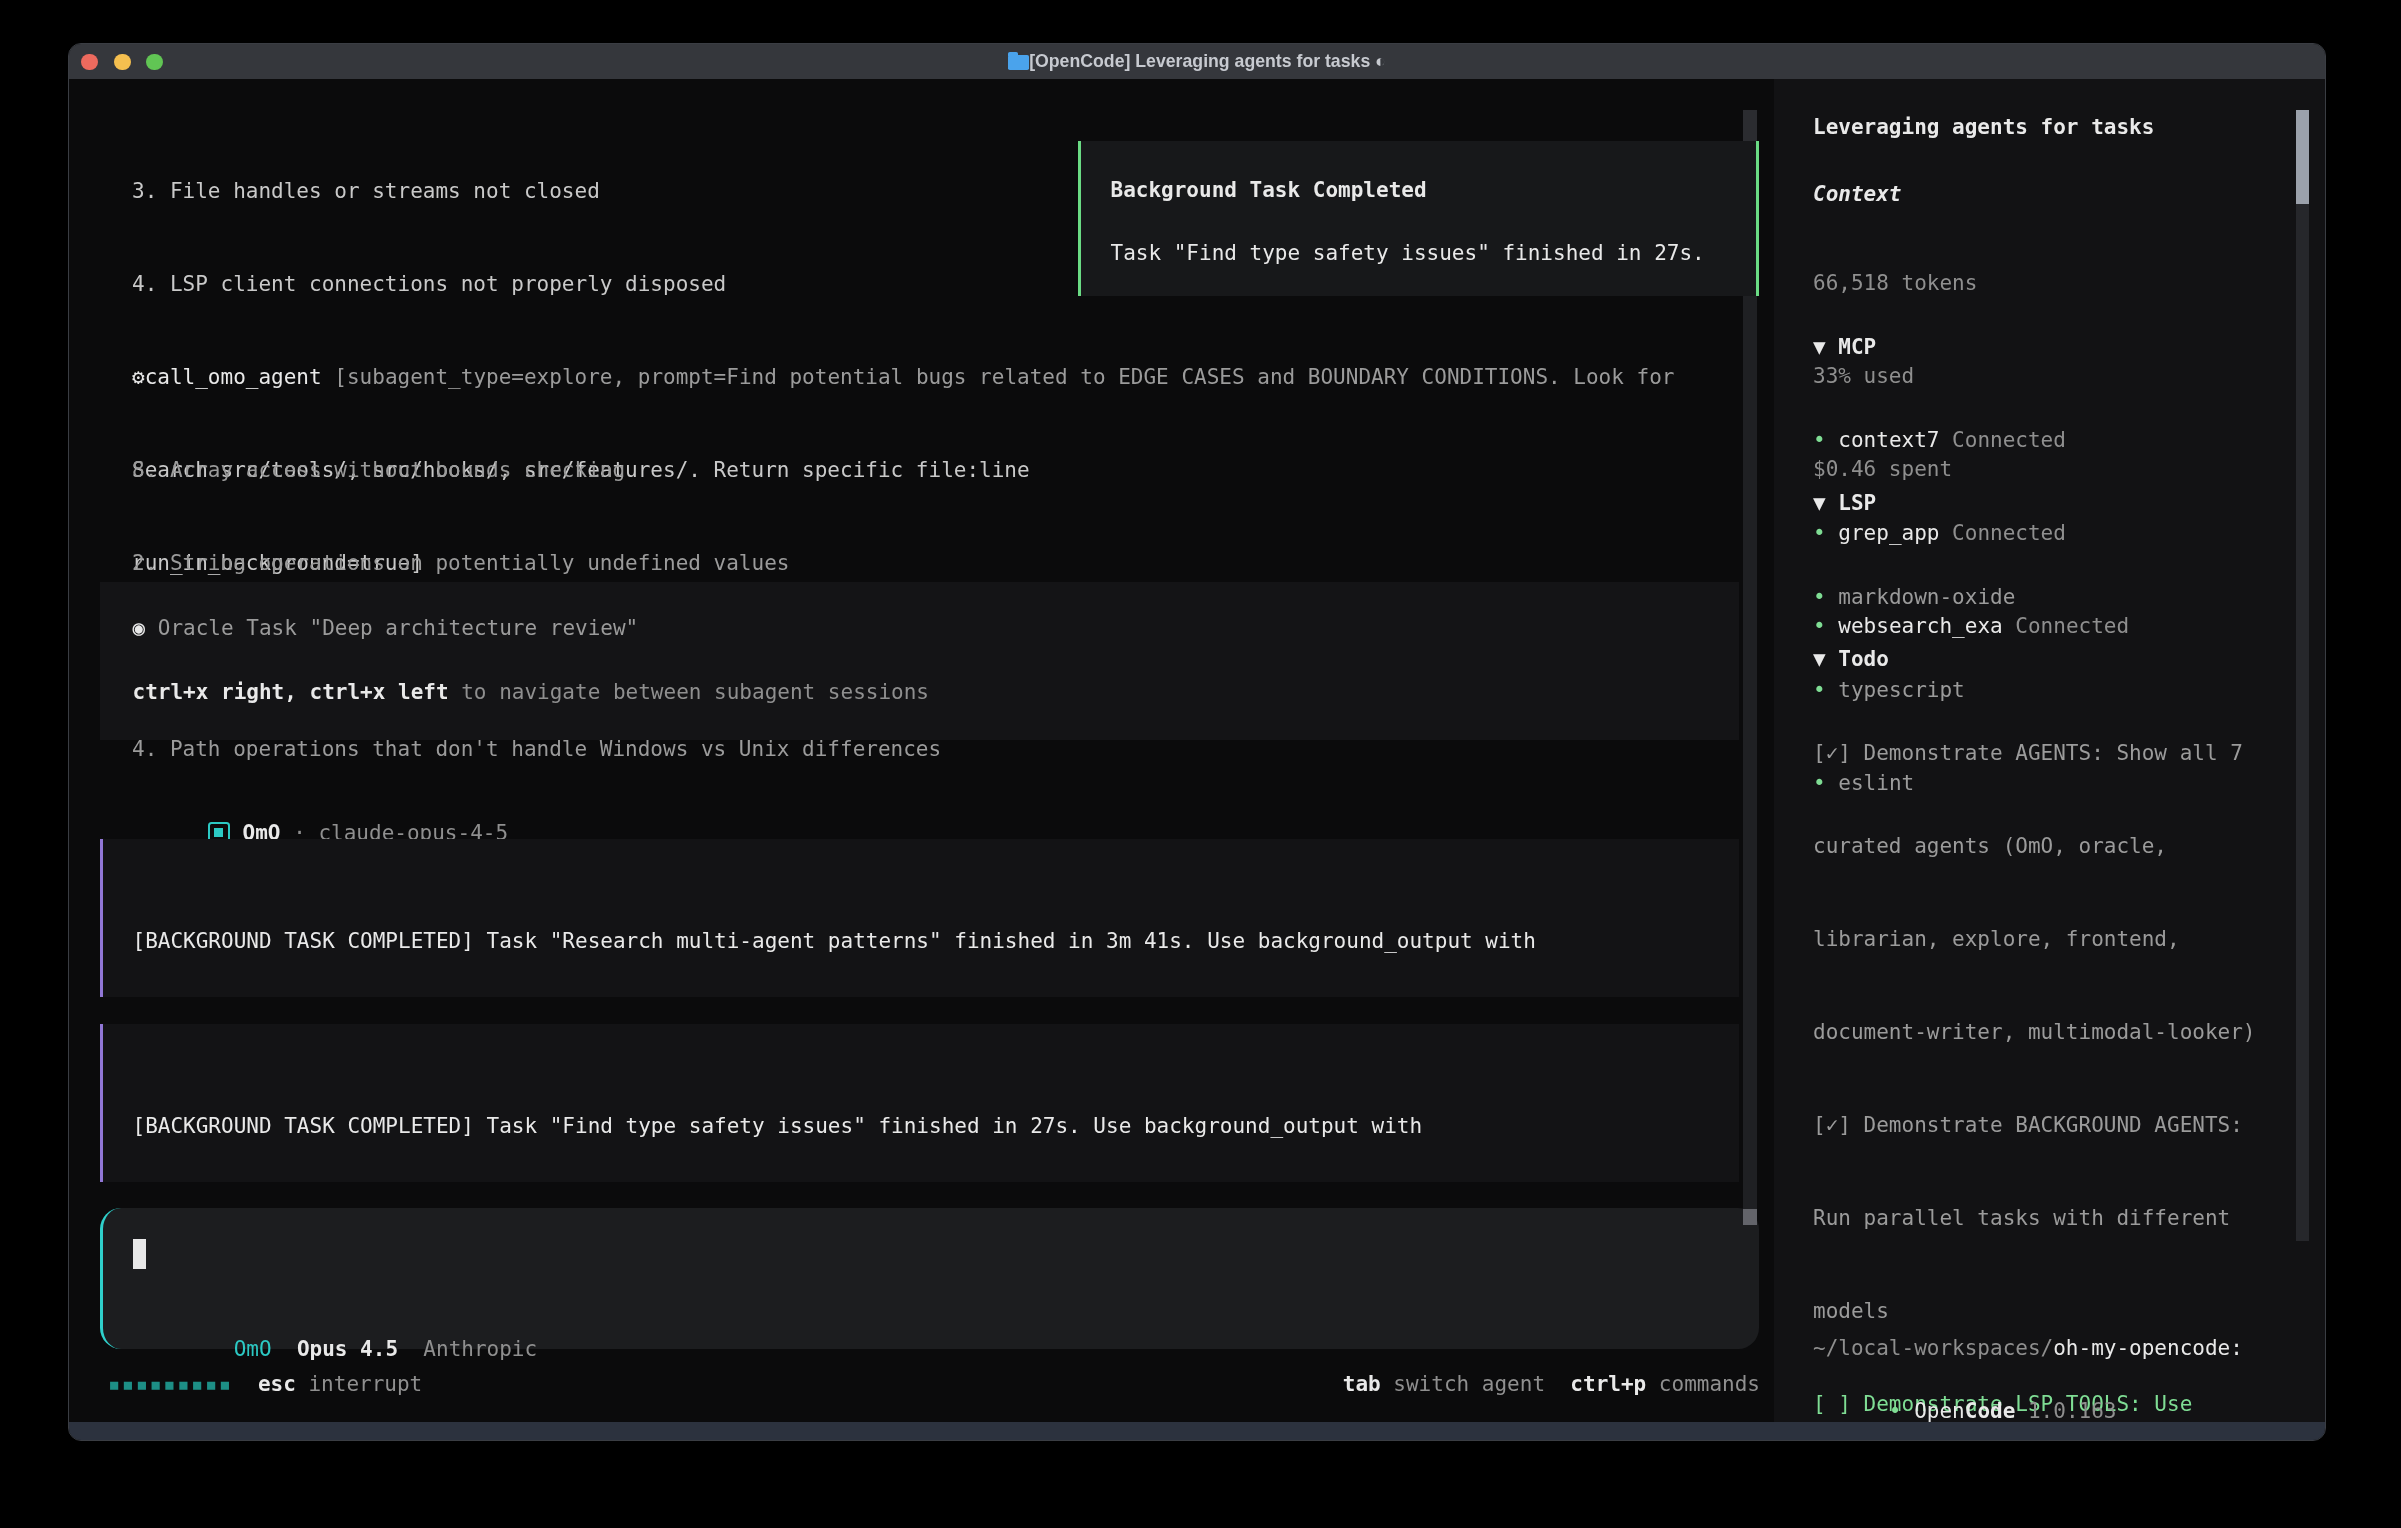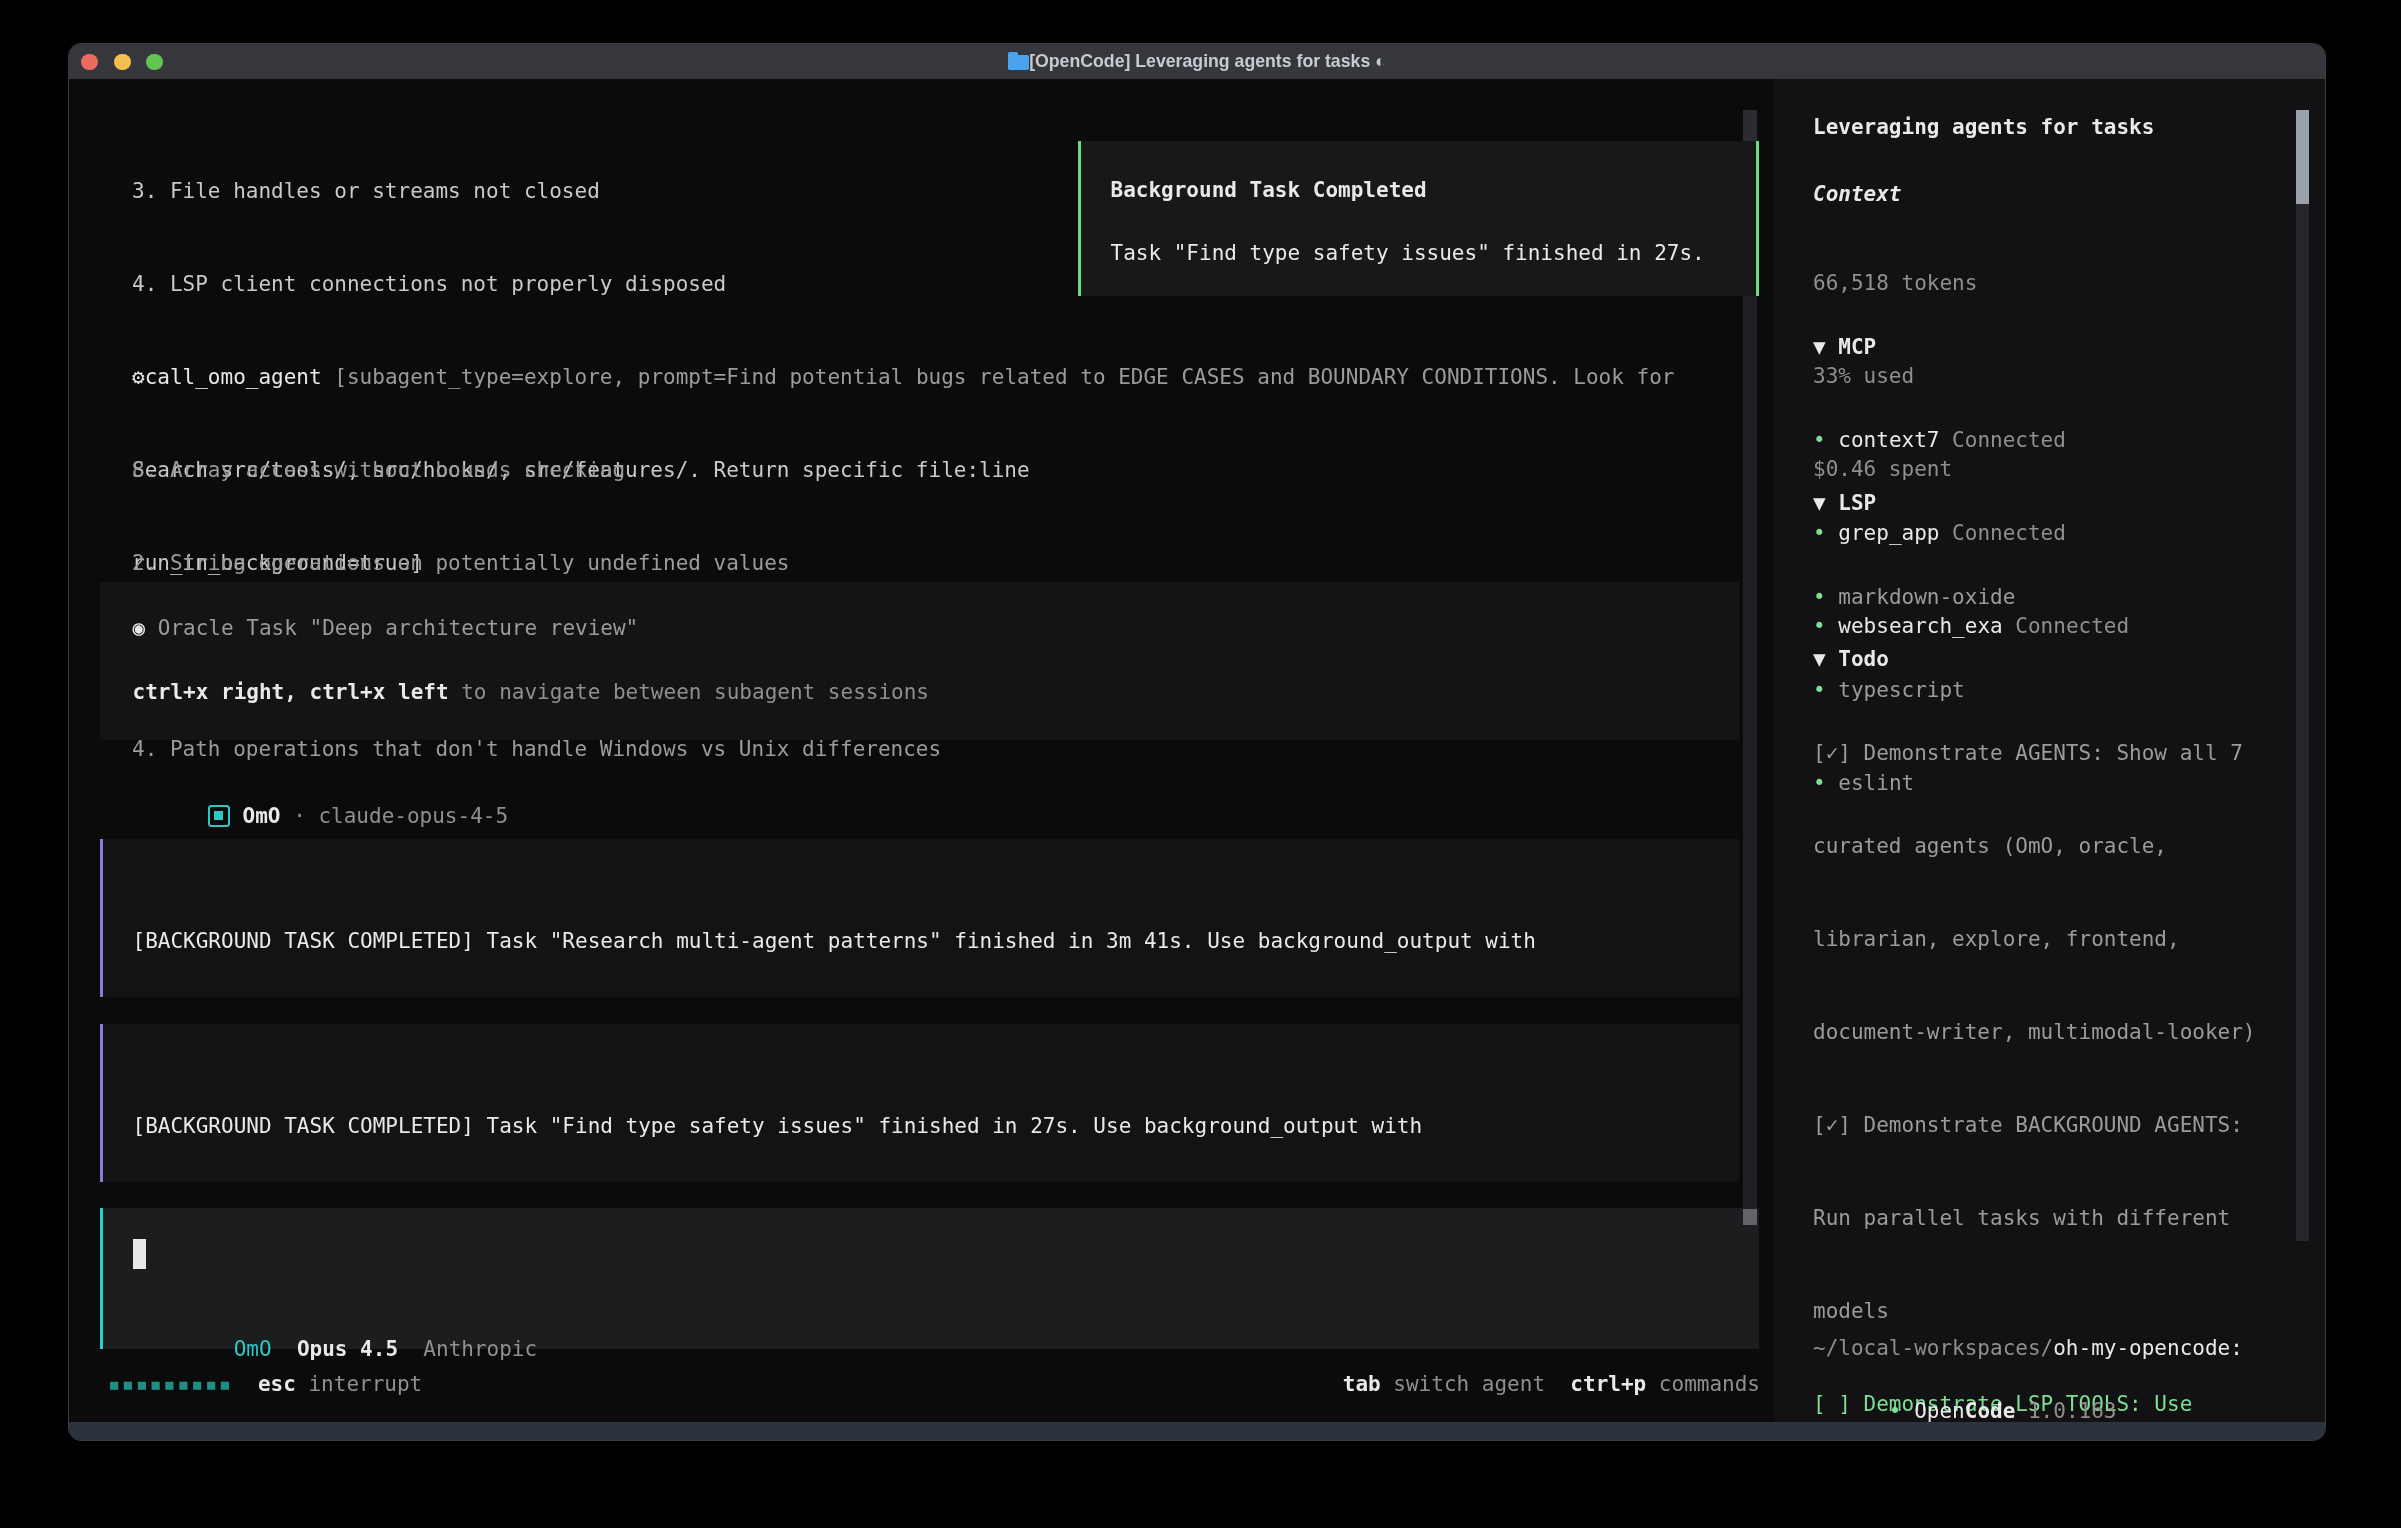--- a/index.html
+++ b/index.html
@@ -78,41 +78,41 @@
       <div class="row t-dim2">4. Path operations that don't handle Windows vs Unix differences</div>
       <div class="row t-dim2"></div>
       <div class="row t-dim2">Search src/ directory. Return specific file:line references., description=Find edge case bugs, run_in_background=true]</div>
     </div>
 
     <div class="box oracle-box" style="left:31px;top:503px;width:1639px;height:158px;">
       <div class="abs mono" style="left:32.5px;top:31px;"><span class="t-white">◉</span><span class="t-dim2"> Oracle Task "Deep architecture review"</span></div>
       <div class="abs mono" style="left:32.5px;top:95px;"><span class="t-bright">ctrl+x right, ctrl+x left</span><span class="t-dim"> to navigate between subagent sessions</span></div>
     </div>
 
-    <div class="abs mono" style="left:63px;top:691px;">
+    <div class="abs mono" style="left:63px;top:708px;">
       <span class="agent-square"><i></i></span><span class="t-bright">OmO</span><span class="t-dim"> · </span><span class="t-dim">claude-opus-4-5</span>
     </div>
 
     <div class="box msg-box" style="left:31px;top:760px;width:1639px;height:158px;">
       <div class="abs mono" style="left:29.5px;top:25.4px;">
         <div class="row t-white">[BACKGROUND TASK COMPLETED] Task "Research multi-agent patterns" finished in 3m 41s. Use background_output with</div>
         <div class="row t-white">task_id="bg_dcfac161" to get results.</div>
         <div class="row"><span class="t-dim">yeongyu</span><span class="badge">QUEUED</span></div>
       </div>
     </div>
 
     <div class="box msg-box" style="left:31px;top:945px;width:1639px;height:158px;">
       <div class="abs mono" style="left:29.5px;top:25.4px;">
         <div class="row t-white">[BACKGROUND TASK COMPLETED] Task "Find type safety issues" finished in 27s. Use background_output with</div>
         <div class="row t-white">task_id="bg_6f59260c" to get results.</div>
         <div class="row"><span class="t-dim">yeongyu</span><span class="badge">QUEUED</span></div>
       </div>
     </div>
 
-    <div class="box input-box" style="left:31px;top:1129px;width:1659px;height:141px;">
+    <div class="box input-box" style="left:31px;top:1129px;width:1659px;height:141px;border-radius:21px;">
       <span class="cursor" style="left:29.5px;top:31px;width:13px;height:29.5px;"></span>
       <div class="abs mono" style="left:29.5px;top:95px;">
         <span class="t-teal">OmO</span><span>  </span><span class="t-bright">Opus 4.5</span><span>  </span><span class="t-dim">Anthropic</span>
       </div>
     </div>
 
     <div class="abs mono statusbar" style="left:0;top:1290px;gap:42px;">
       <span><span class="spinner">▪▪▪▪▪▪▪▪▪</span><span>  </span><span class="t-bright">esc</span><span class="t-dim"> interrupt</span></span>
       <span><span class="t-bright">tab</span><span class="t-dim"> switch agent</span><span>  </span><span class="t-bright">ctrl+p</span><span class="t-dim"> commands</span></span>
     </div>

